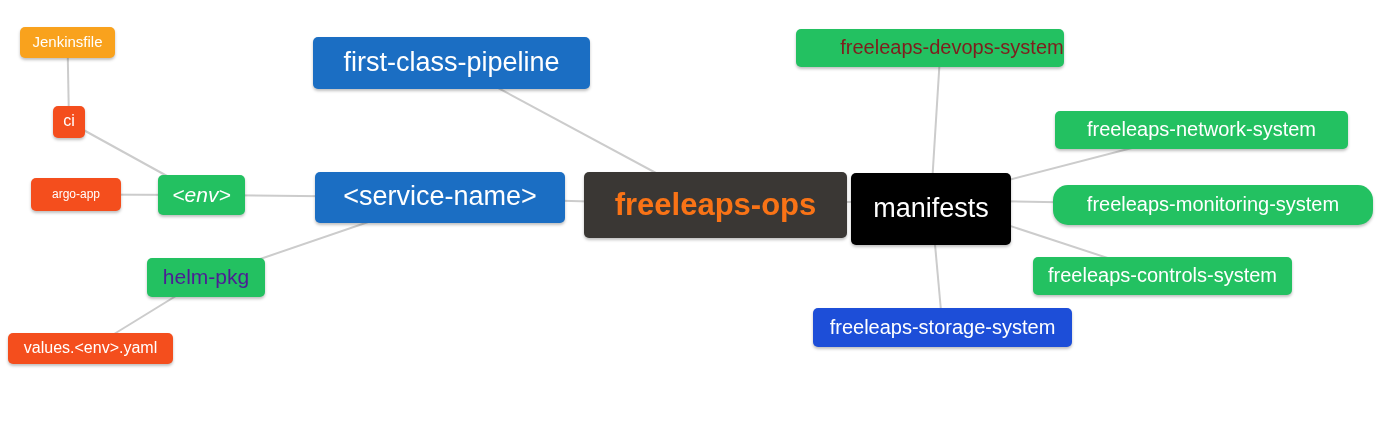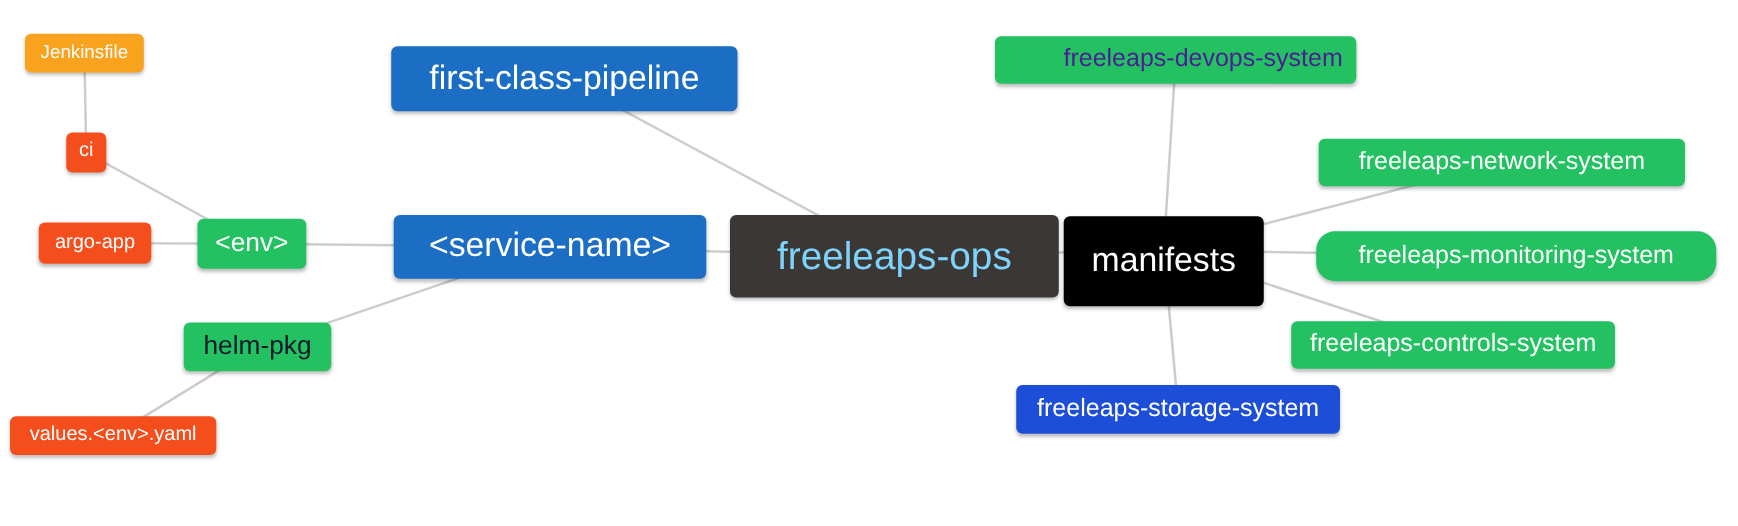--- a/index.html
+++ b/index.html
@@ -51,57 +51,57 @@
       <line x1="90.5" y1="348.5" x2="206" y2="277.5" stroke="#cccccc" stroke-width="2"></line>
       <line x1="451.5" y1="63" x2="715.5" y2="205" stroke="#cccccc" stroke-width="2"></line>
       <line x1="440" y1="197.5" x2="715.5" y2="205" stroke="#cccccc" stroke-width="2"></line>
       <line x1="715.5" y1="205" x2="931" y2="200" stroke="#cccccc" stroke-width="2"></line>
       <line x1="931" y1="200" x2="940.5" y2="48" stroke="#cccccc" stroke-width="2"></line>
       <line x1="931" y1="200" x2="1201.5" y2="130" stroke="#cccccc" stroke-width="2"></line>
       <line x1="931" y1="200" x2="1213" y2="205" stroke="#cccccc" stroke-width="2"></line>
       <line x1="931" y1="200" x2="1162.5" y2="276" stroke="#cccccc" stroke-width="2"></line>
       <line x1="931" y1="200" x2="942.5" y2="327.5" stroke="#cccccc" stroke-width="2"></line>
     </svg>
-<div class="node" style="left: 584px; top: 172px; width: 263px; height: 66px; font-size: 31px; background: rgb(58, 55, 52); color: #7dd3fc;">
+<div class="node" style="left: 584px; top: 172px; width: 263px; height: 66px; font-size: 31px; background: rgb(58, 55, 52); color: #f97316; font-weight: bold;">
       <span>freeleaps-ops</span>
     </div>
     <div class="node" style="left: 313px; top: 37px; width: 277px; height: 52px; font-size: 27px; background: rgb(27, 110, 195); color: rgb(255, 255, 255);">
       <span>first-class-pipeline</span>
     </div>
     <div class="node" style="left: 315px; top: 172px; width: 250px; height: 51px; font-size: 27px; background: rgb(27, 110, 195); color: rgb(255, 255, 255);">
       <span>&lt;service-name&gt;</span>
     </div>
     <div class="node" style="left: 851px; top: 173px; width: 160px; height: 72px; font-size: 27px; background: #000000; color: rgb(255, 255, 255);">
       <span>manifests</span>
     </div>
-    <div class="node" style="left: 158px; top: 175px; width: 87px; height: 40px; font-size: 21px; background: rgb(35, 193, 97); color: rgb(255, 255, 255);">
+    <div class="node" style="left: 158px; top: 175px; width: 87px; height: 40px; font-size: 21px; background: rgb(35, 193, 97); color: rgb(255, 255, 255); font-style: italic;">
       <span>&lt;env&gt;</span>
     </div>
-    <div class="node" style="left: 147px; top: 258px; width: 118px; height: 39px; font-size: 21px; background: rgb(35, 193, 97); color: #0f172a;">
+    <div class="node" style="left: 147px; top: 258px; width: 118px; height: 39px; font-size: 21px; background: rgb(35, 193, 97); color: #4c1d95;">
       <span>helm-pkg</span>
     </div>
-    <div class="node" style="left: 796px; top: 29px; width: 289px; height: 38px; font-size: 20px; background: rgb(35, 193, 97); color: #4c1d95; padding-left: 44px;">
+    <div class="node" style="left: 796px; top: 29px; width: 268px; height: 38px; font-size: 20px; background: rgb(35, 193, 97); color: #7f1d1d; padding-left: 44px;">
       <span>freeleaps-devops-system</span>
     </div>
     <div class="node" style="left: 1055px; top: 111px; width: 293px; height: 38px; font-size: 20px; background: rgb(35, 193, 97); color: rgb(255, 255, 255);">
       <span>freeleaps-network-system</span>
     </div>
     <div class="node" style="left: 1053px; top: 185px; width: 320px; height: 40px; font-size: 20px; background: rgb(35, 193, 97); color: rgb(255, 255, 255); border-radius: 15px;">
       <span>freeleaps-monitoring-system</span>
     </div>
     <div class="node" style="left: 1033px; top: 257px; width: 259px; height: 38px; font-size: 20px; background: rgb(35, 193, 97); color: rgb(255, 255, 255);">
       <span>freeleaps-controls-system</span>
     </div>
     <div class="node" style="left: 813px; top: 308px; width: 259px; height: 39px; font-size: 20px; background: #1d4ed8; color: rgb(255, 255, 255);">
       <span>freeleaps-storage-system</span>
     </div>
     <div class="node" style="left: 53px; top: 106px; width: 32px; height: 32px; font-size: 16px; background: rgb(244, 78, 29); color: rgb(255, 255, 255);">
       <span>ci</span>
     </div>
-    <div class="node" style="left: 31px; top: 178px; width: 90px; height: 33px; font-size: 16px; background: rgb(244, 78, 29); color: rgb(255, 255, 255);">
+    <div class="node" style="left: 31px; top: 178px; width: 90px; height: 33px; font-size: 12px; background: rgb(244, 78, 29); color: rgb(255, 255, 255);">
       <span>argo-app</span>
     </div>
     <div class="node" style="left: 20px; top: 27px; width: 95px; height: 31px; font-size: 15px; background: rgb(249, 162, 29); color: rgb(255, 255, 255);">
       <span>Jenkinsfile</span>
     </div>
     <div class="node" style="left: 8px; top: 333px; width: 165px; height: 31px; font-size: 16px; background: rgb(244, 78, 29); color: rgb(255, 255, 255);">
       <span>values.&lt;env&gt;.yaml</span>
     </div>
   </div>
 

